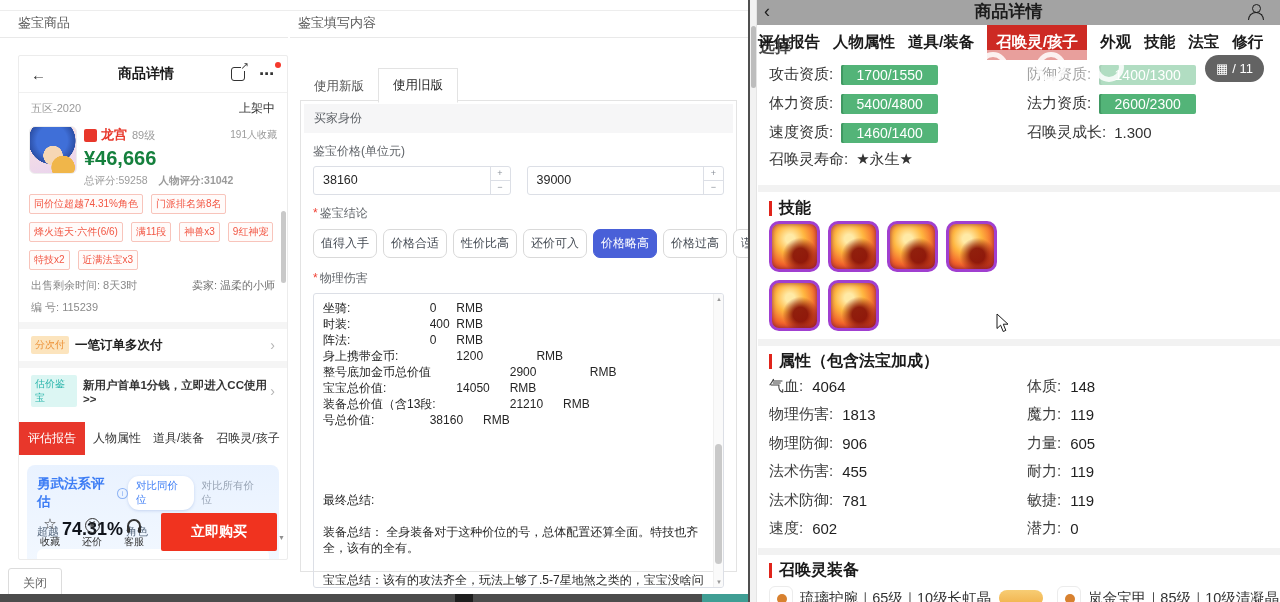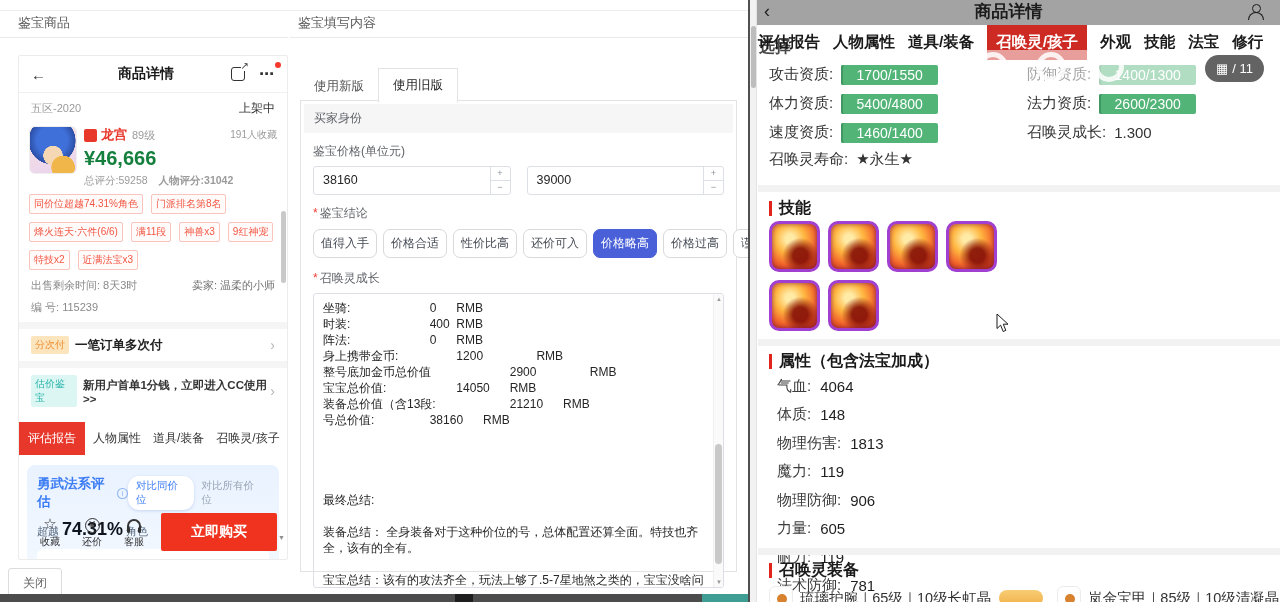--- a/index.html
+++ b/index.html
@@ -171,21 +171,21 @@
   .sec-title { font-size:16px; font-weight:bold; color:#1a1a1a; }
 
   .skills { position:absolute; left:19px; top:221px; width:232px; display:flex; flex-wrap:wrap; gap:8px; }
   .skill { width:51px; height:51px; border:3px solid #a03fd0; border-radius:10px;
     background:
       radial-gradient(circle at 63% 70%, rgba(135,18,8,.92) 0 17%, rgba(135,18,8,0) 42%),
       radial-gradient(circle at 40% 33%, #ffeaa6 0 11%, #ffb640 36%, #f2622a 66%, #b02212 100%);
     box-shadow:inset 0 0 5px rgba(70,0,90,.55); }
 
   .attrs { position:absolute; left:8px; top:372px; width:516px; display:flex; flex-wrap:wrap; }
-  .attr-item { width:50%; height:28.5px; display:flex; align-items:center; padding-left:3px;margin-left:16px; }
+  .attr-item { width:50%; height:28.5px; display:flex; align-items:center; padding-left:11px; }
   .attr-label { font-size:15px; color:#3d3d3d; margin-right:9px; }
   .attr-value { font-size:15px; color:#1f1f1f; }
 
   .equips { position:absolute; left:19px; top:586px; width:505px; display:flex; align-items:flex-start; }
   .equip-item { display:flex; align-items:center; margin-right:14px; }
   .equip-ico { width:24px; height:24px; border:1px solid #ececec; border-radius:6px; background:#fff;
     position:relative; margin-right:7px; flex:0 0 24px; }
   .equip-ico::after { content:""; position:absolute; left:7px; top:7px; width:10px; height:10px;
     border-radius:50%; background:#d8812f; }
   .equip-name { font-size:14.5px; color:#333; white-space:nowrap; }
@@ -376,21 +376,21 @@
         <div class="concl-row">
             <button class="concl-btn">值得入手</button>
             <button class="concl-btn">价格合适</button>
             <button class="concl-btn">性价比高</button>
             <button class="concl-btn">还价可入</button>
             <button class="concl-btn active">价格略高</button>
             <button class="concl-btn">价格过高</button>
             <button class="concl-btn">谨慎购买</button>
           </div>
 
-        <div class="field-label"><span class="req">*</span><span>召唤灵成长</span></div>
+        <div class="field-label"><span class="req">*</span><span>物理伤害</span></div>
         <div class="reason-box">
           <div class="reason-text">坐骑:			0	RMB
 时装:			400	RMB
 阵法:			0	RMB
 身上携带金币:			1200		RMB
 整号底加金币总价值			2900		RMB
 宝宝总价值:			14050	RMB
 装备总价值（含13段:			21210	RMB
 号总价值:			38160	RMB
 
@@ -506,20 +506,24 @@
       </div>
         <div class="attr-item">
         <span class="attr-label">物理防御:</span>
         <span class="attr-value">906</span>
       </div>
         <div class="attr-item">
         <span class="attr-label">力量:</span>
         <span class="attr-value">605</span>
       </div>
         <div class="attr-item">
+        <span class="attr-label">法术伤害:</span>
+        <span class="attr-value">455</span>
+      </div>
+        <div class="attr-item">
         <span class="attr-label">耐力:</span>
         <span class="attr-value">119</span>
       </div>
         <div class="attr-item">
         <span class="attr-label">法术防御:</span>
         <span class="attr-value">781</span>
       </div>
         <div class="attr-item">
         <span class="attr-label">敏捷:</span>
         <span class="attr-value">119</span>

